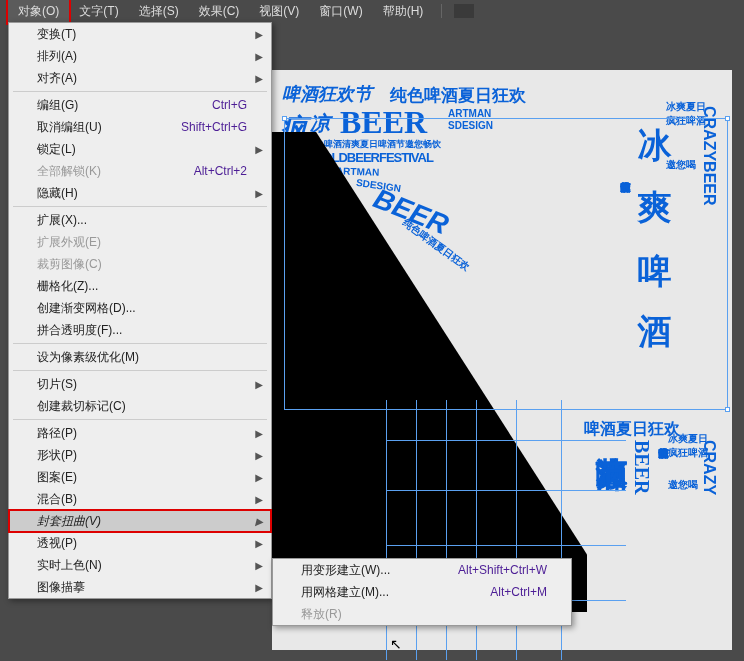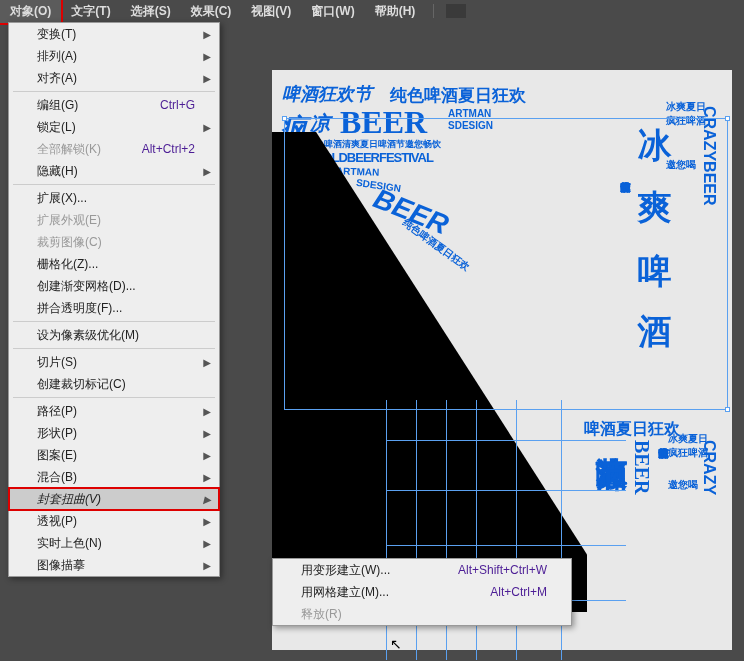--- a/index.html
+++ b/index.html
@@ -1,22 +1,22 @@
 <!DOCTYPE html>
 <html><head>
 <meta charset="utf-8">
 <style>
 * { margin: 0; padding: 0; box-sizing: border-box; font-family: "Microsoft YaHei", sans-serif; }
 body { width: 744px; height: 661px; background: #4a4a4a; overflow: hidden; position: relative; }
-.menubar { height: 22px; background: #4a4a4a; display: flex; align-items: center; padding-left: 0; color: #ddd; font-size: 12px; font-weight: bold; }
+.menubar { height: 22px; background: #4a4a4a; display: flex; align-items: center; padding-left: 8px; color: #ddd; font-size: 12px; }
 .menubar-item { padding: 3px 10px; cursor: pointer; }
 .menubar-item.active { background: #5b5b5b; outline: 2px solid #d00; }
 .divider { width: 1px; height: 14px; background: #666; margin: 0 8px; }
 .dropdown-btn { width: 20px; height: 14px; background: #3a3a3a; margin-left: 4px; }
-.menu { position: absolute; top: 22px; left: 8px; width: 212px; background: #eee; border: 1px solid #999; box-shadow: 2px 2px 6px rgba(0,0,0,.4); font-size: 12px; color: #222; }
+.menu { position: absolute; top: 22px; left: 8px; width: 264px; background: #eee; border: 1px solid #999; box-shadow: 2px 2px 6px rgba(0,0,0,.4); font-size: 12px; color: #222; }
 .menu-item { display: flex; align-items: center; height: 22px; padding: 0 24px 0 28px; position: relative; }
 .menu-item.disabled { color: #999; }
 .menu-item .shortcut { margin-left: auto; color: #4c1d95; }
 .menu-item .arrow { position: absolute; right: 8px; font-size: 10px; color: #555; }
 .menu-sep { height: 1px; background: #ccc; margin: 2px 4px; }
 .menu-item.highlighted { outline: 2px solid #d00; outline-offset: -1px; background: #ccc; font-style: italic; }
 .submenu { position: absolute; top: 558px; left: 272px; width: 300px; background: #eee; border: 1px solid #999; box-shadow: 2px 2px 6px rgba(0,0,0,.4); font-size: 12px; color: #222; }
 .submenu .menu-item.highlighted2 { background: #b8b8b8; outline: 2px solid #d00; outline-offset: -1px; }
 .cursor { position: absolute; top: 636px; left: 390px; font-size: 14px; color: #000; pointer-events: none; }
 .canvas { position: absolute; top: 22px; left: 272px; right: 0; bottom: 0; background: #4a4a4a; }
@@ -122,20 +122,24 @@
     <div class="menu-item">
       <span>对齐(A)</span>
       <span class="arrow">▶</span>
     </div>
     <div class="menu-sep"></div>
     <div class="menu-item">
       <span>编组(G)</span>
       <span class="shortcut">Ctrl+G</span>
     </div>
     <div class="menu-item">
+      <span>取消编组(U)</span>
+      <span class="shortcut">Shift+Ctrl+G</span>
+    </div>
+    <div class="menu-item">
       <span>锁定(L)</span>
       <span class="arrow">▶</span>
     </div>
     <div class="menu-item disabled">
       <span>全部解锁(K)</span>
       <span class="shortcut">Alt+Ctrl+2</span>
     </div>
     <div class="menu-item">
       <span>隐藏(H)</span>
       <span class="arrow">▶</span>

